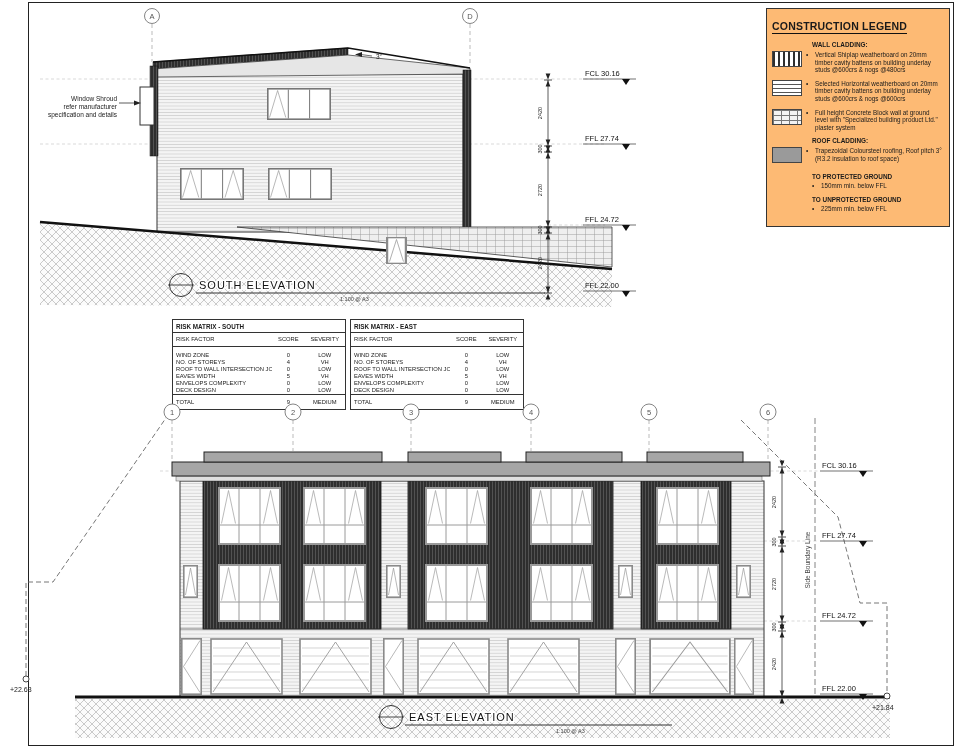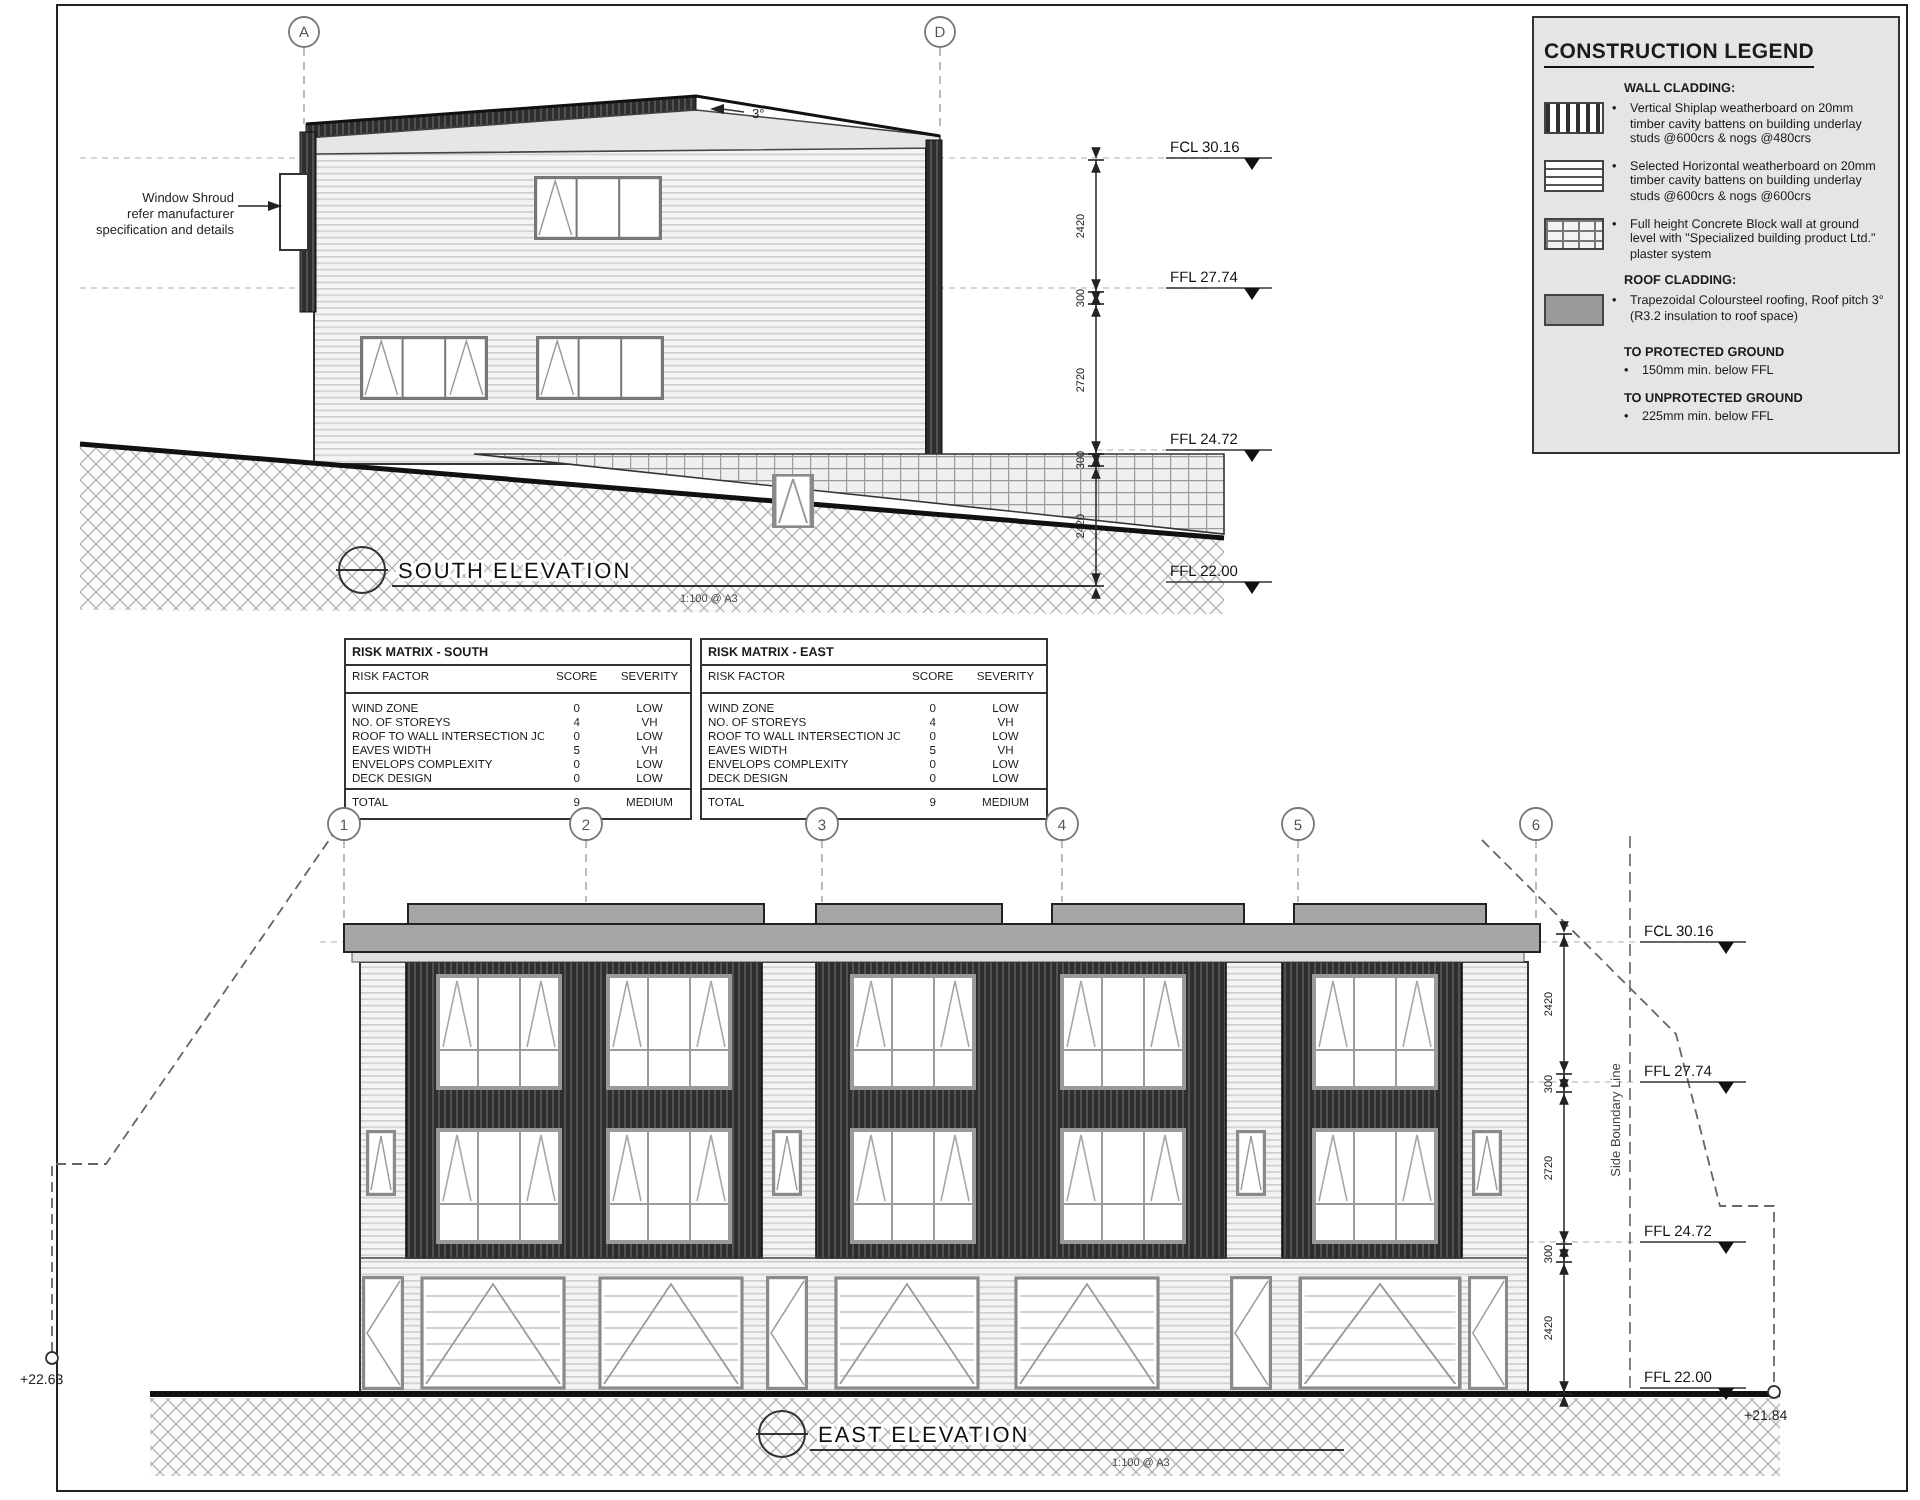--- a/index.html
+++ b/index.html
@@ -4,21 +4,21 @@
 <style>
   html,body{margin:0;padding:0;width:960px;height:750px;background:#fff;overflow:hidden;
     font-family:"Liberation Sans", sans-serif;color:#1a1a1a;}
   .abs{position:absolute;}
   #sheet-border{left:28px;top:2px;width:926px;height:744px;border:1.5px solid #222;box-sizing:border-box;}
   svg{position:absolute;}
   svg text{font-family:"Liberation Sans", sans-serif;}
 
   
   #legend{left:766px;top:8px;width:184px;height:219px;border:1px solid #333;box-sizing:border-box;
-    padding:7px 5px 4px 5px;background:#e5e5e5;}
+    padding:7px 5px 4px 5px;background:#fdba74;}
   .legend-title{font-size:10.5px;font-weight:bold;border-bottom:1.2px solid #111;display:inline-block;
     padding-bottom:1px;margin-bottom:7px;letter-spacing:.2px;}
   .legend-heading{margin-left:40px;font-size:6.4px;font-weight:bold;margin-bottom:2px;}
   .legend-item{display:flex;align-items:flex-start;margin:3px 0 6px 0;}
   .sw{width:30px;height:16px;border:1px solid #444;flex:none;box-sizing:border-box;margin-right:4px;}
   .sw-vert{background:repeating-linear-gradient(90deg,#2f2f2f 0 2px,#fff 2px 5px);}
   .sw-horiz{background:repeating-linear-gradient(180deg,#fff 0 3px,#555 3px 4px);}
   .sw-block{background-color:#f3f3f3;background-image:repeating-linear-gradient(90deg,#777 0 1px,transparent 1px 8px),repeating-linear-gradient(180deg,#777 0 1px,transparent 1px 5px);}
   .sw-roof{background:#9a9a9a;}
   .bullet{width:9px;flex:none;font-size:6.4px;line-height:7.6px;}

